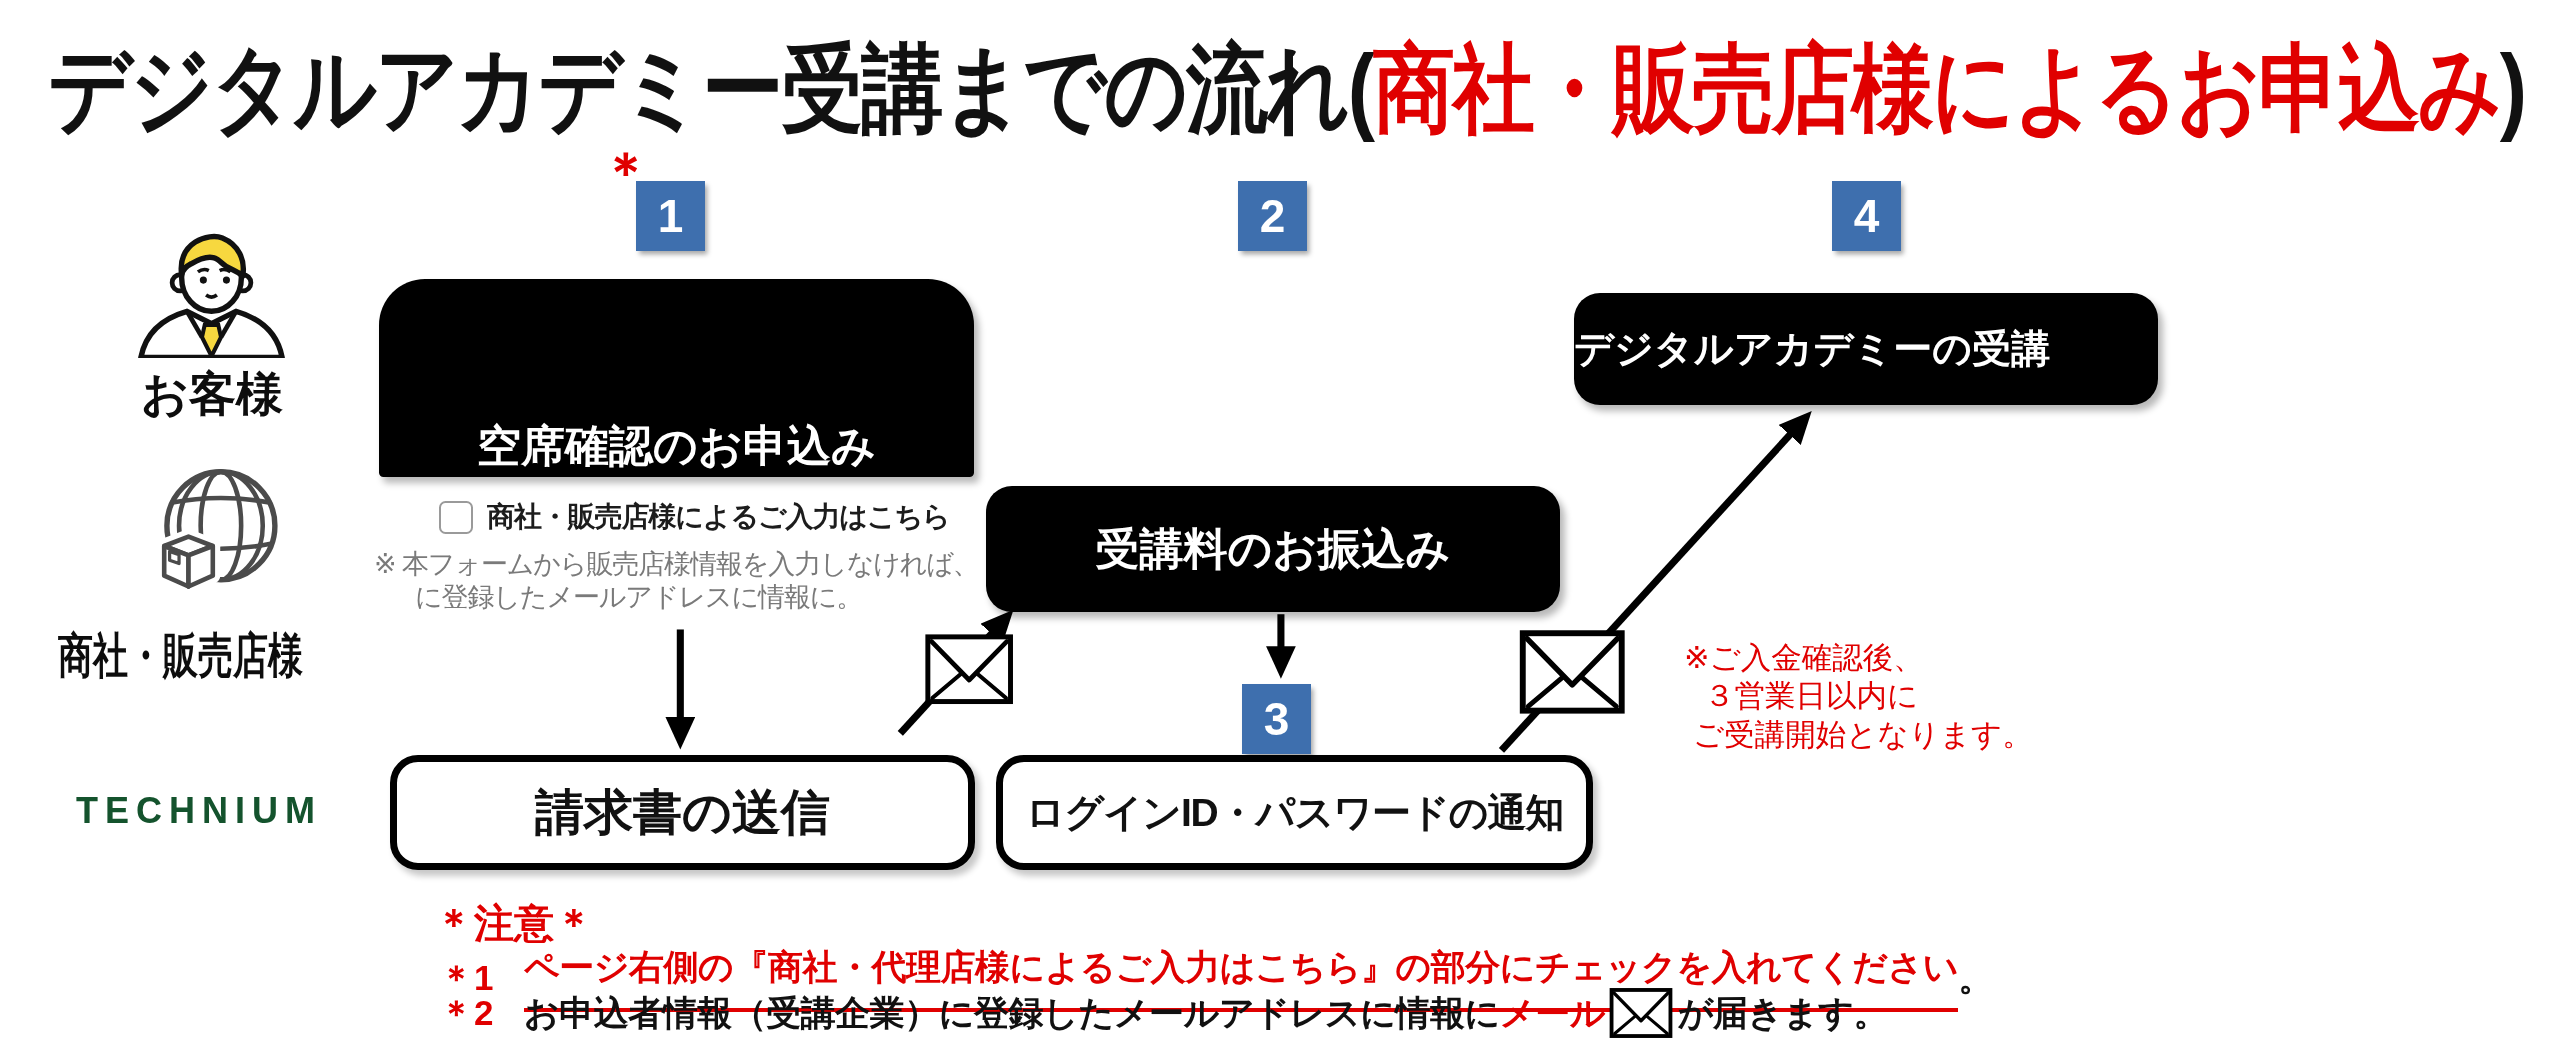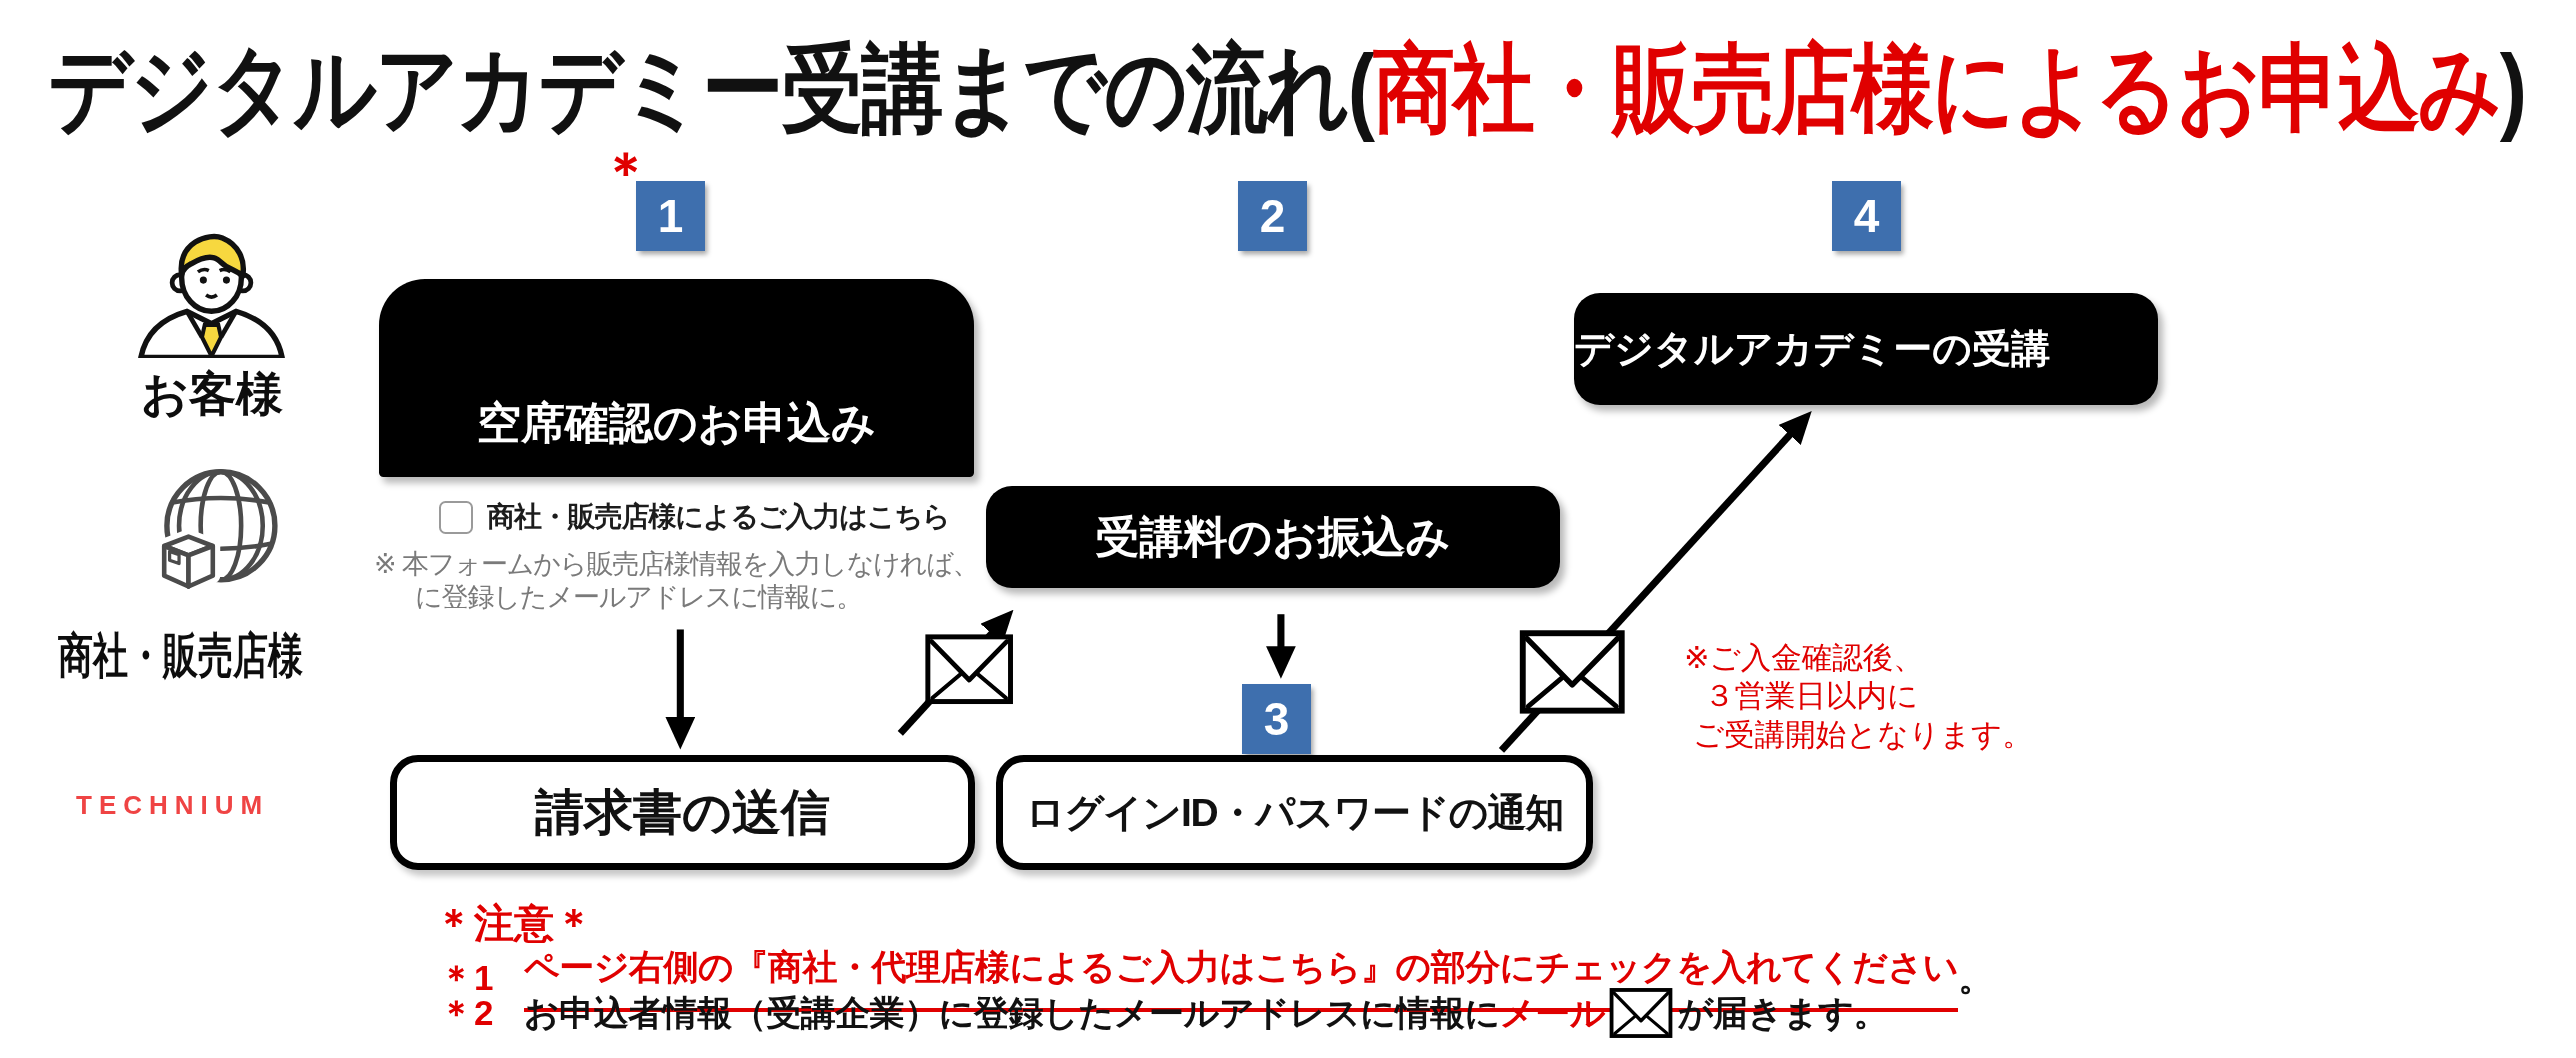--- a/index.html
+++ b/index.html
@@ -27,28 +27,28 @@
   .step1{left:636px;top:181px;}
   .step2{left:1238px;top:181px;}
   .step4{left:1832px;top:181px;}
   .step3{left:1242px;top:684px;}
   .star-top{left:600px;top:137px;font-size:52px;font-weight:700;color:var(--brand-red);}
 
   
   .lbl{font-weight:800;color:#0d0d0d;}
   .lbl-customer{left:141px;top:363px;font-size:47px;}
   .lbl-distributor{left:58px;top:624px;font-size:35px;transform:scaleY(1.38);transform-origin:0 0;}
-  .logo{left:76px;top:790px;font-size:26px;font-weight:800;letter-spacing:7px;color:#ef4444;}
+  .logo{left:76px;top:790px;font-size:36px;font-weight:800;letter-spacing:7px;color:#14532d;}
 
   
   .blackbox{background:#000;color:#fff;box-shadow:4.9px 6px 7.6px rgba(0,0,0,.28);}
   .bb1{left:379px;top:279px;width:595px;height:198px;border-radius:46px 46px 4.4px 4.4px;
-       display:flex;align-items:flex-end;justify-content:center;padding-bottom:24px;box-sizing:border-box;}
+       display:flex;align-items:flex-end;justify-content:center;padding-bottom:1px;box-sizing:border-box;}
   .bb1 .t{font-size:44px;font-weight:800;}
-  .bb2{left:986px;top:486px;width:574px;height:102px;border-radius:26px;
+  .bb2{left:986px;top:486px;width:574px;height:126px;border-radius:26px;
        display:flex;align-items:center;justify-content:center;}
   .bb2 .t{font-size:44px;font-weight:800;}
   .bb4{left:1574px;top:293px;width:584px;height:112px;border-radius:26px;
        display:flex;align-items:center;}
   .bb4 .t{font-size:39px;font-weight:800;}
 
   
   .whitebox{background:#fff;border:7px solid #000;border-radius:28px;
             box-shadow:4.4px 5.4px 6.5px rgba(0,0,0,.22);
             display:flex;align-items:center;justify-content:center;box-sizing:border-box;}

